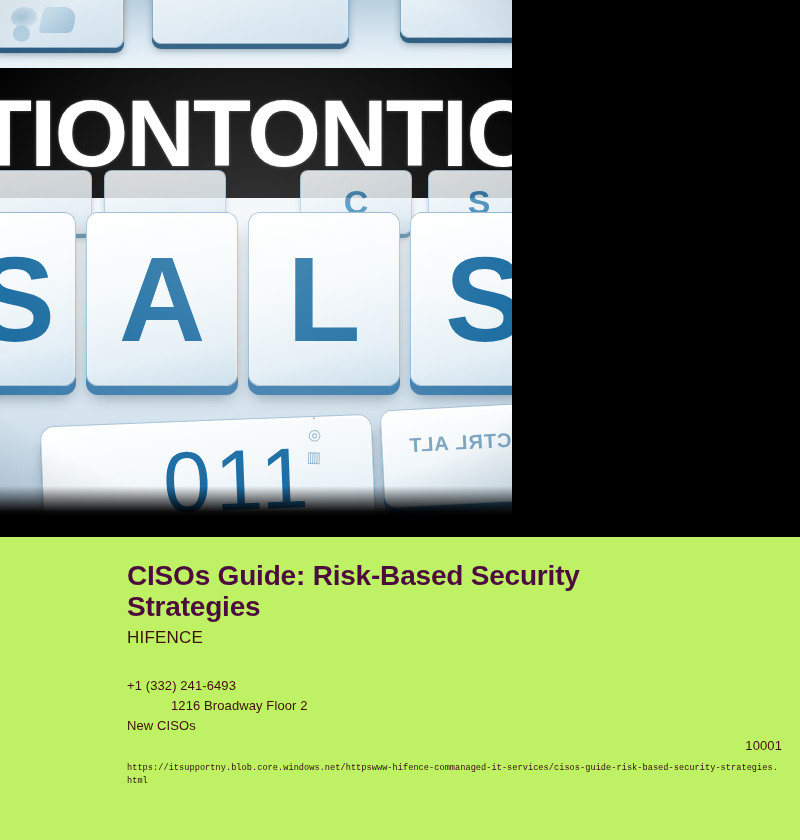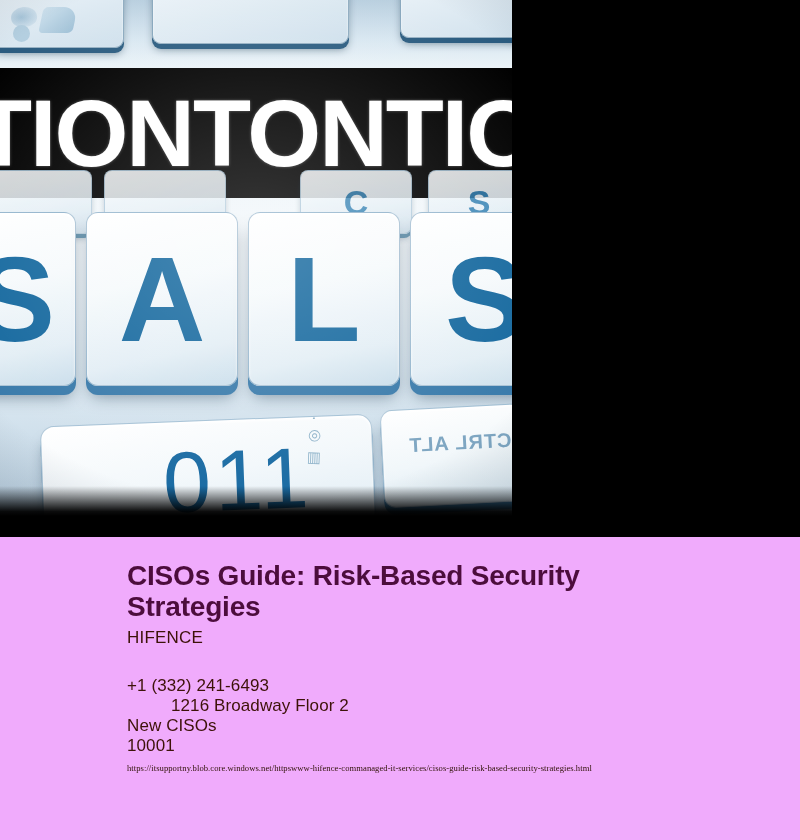--- a/index.html
+++ b/index.html
@@ -286,28 +286,28 @@
     font-weight: normal;
     letter-spacing: 0.2px;
   }
 
   .contact-block {
     margin-top: 28px;
   }
   .contact-line {
     color: #3d1208;
     font-family: "Liberation Sans", sans-serif;
-    font-size: 17px;
+    font-size: 13px;
     line-height: 20px;
     letter-spacing: 0.1px;
   }
   .source-url {
     margin-top: 6px;
     color: #2f1206;
-    font-family: Liberation Serif, serif;
+    font-family: Liberation Mono, monospace;
     font-size: 8.6px;
     line-height: 13px;
     letter-spacing: 0.05px;
     word-break: break-all;
   }
 </style>
 </head>
 <body>
 
 <div class="hero-band">
@@ -352,29 +352,29 @@
         <span class="enterkey-label">CTRL ALT</span>
       </div>
     </div>
 
     <div class="kb-vignette"></div>
     <div class="kb-bottom-fade"></div>
   </div>
 
 </div>
 
-<div class="content-panel" style="background: #f0abfc;">
+<div class="content-panel" style="background: #bef264;">
   <div class="content-inner">
 
     <h1 class="page-title" style="color: rgb(76, 13, 60);">CISOs Guide: Risk-Based Security Strategies</h1>
 
     <div class="brand-name" style="color: rgb(61, 18, 8);">HIFENCE</div>
 
     <div class="contact-block">
       <div class="contact-line" style="color: rgb(61, 18, 8);">+1 (332) 241-6493</div>
       <div class="contact-line" style="color: rgb(61, 18, 8); margin-left: 44px;">1216 Broadway Floor 2</div>
       <div class="contact-line" style="color: rgb(61, 18, 8);">New CISOs</div>
-      <div class="contact-line" style="color: rgb(61, 18, 8);">10001</div>
+      <div class="contact-line" style="color: rgb(61, 18, 8); text-align: right;">10001</div>
       <div class="source-url">https://itsupportny.blob.core.windows.net/httpswww-hifence-commanaged-it-services/cisos-guide-risk-based-security-strategies.html</div>
     </div>
 
   </div>
 </div>
 
 </body></html>

